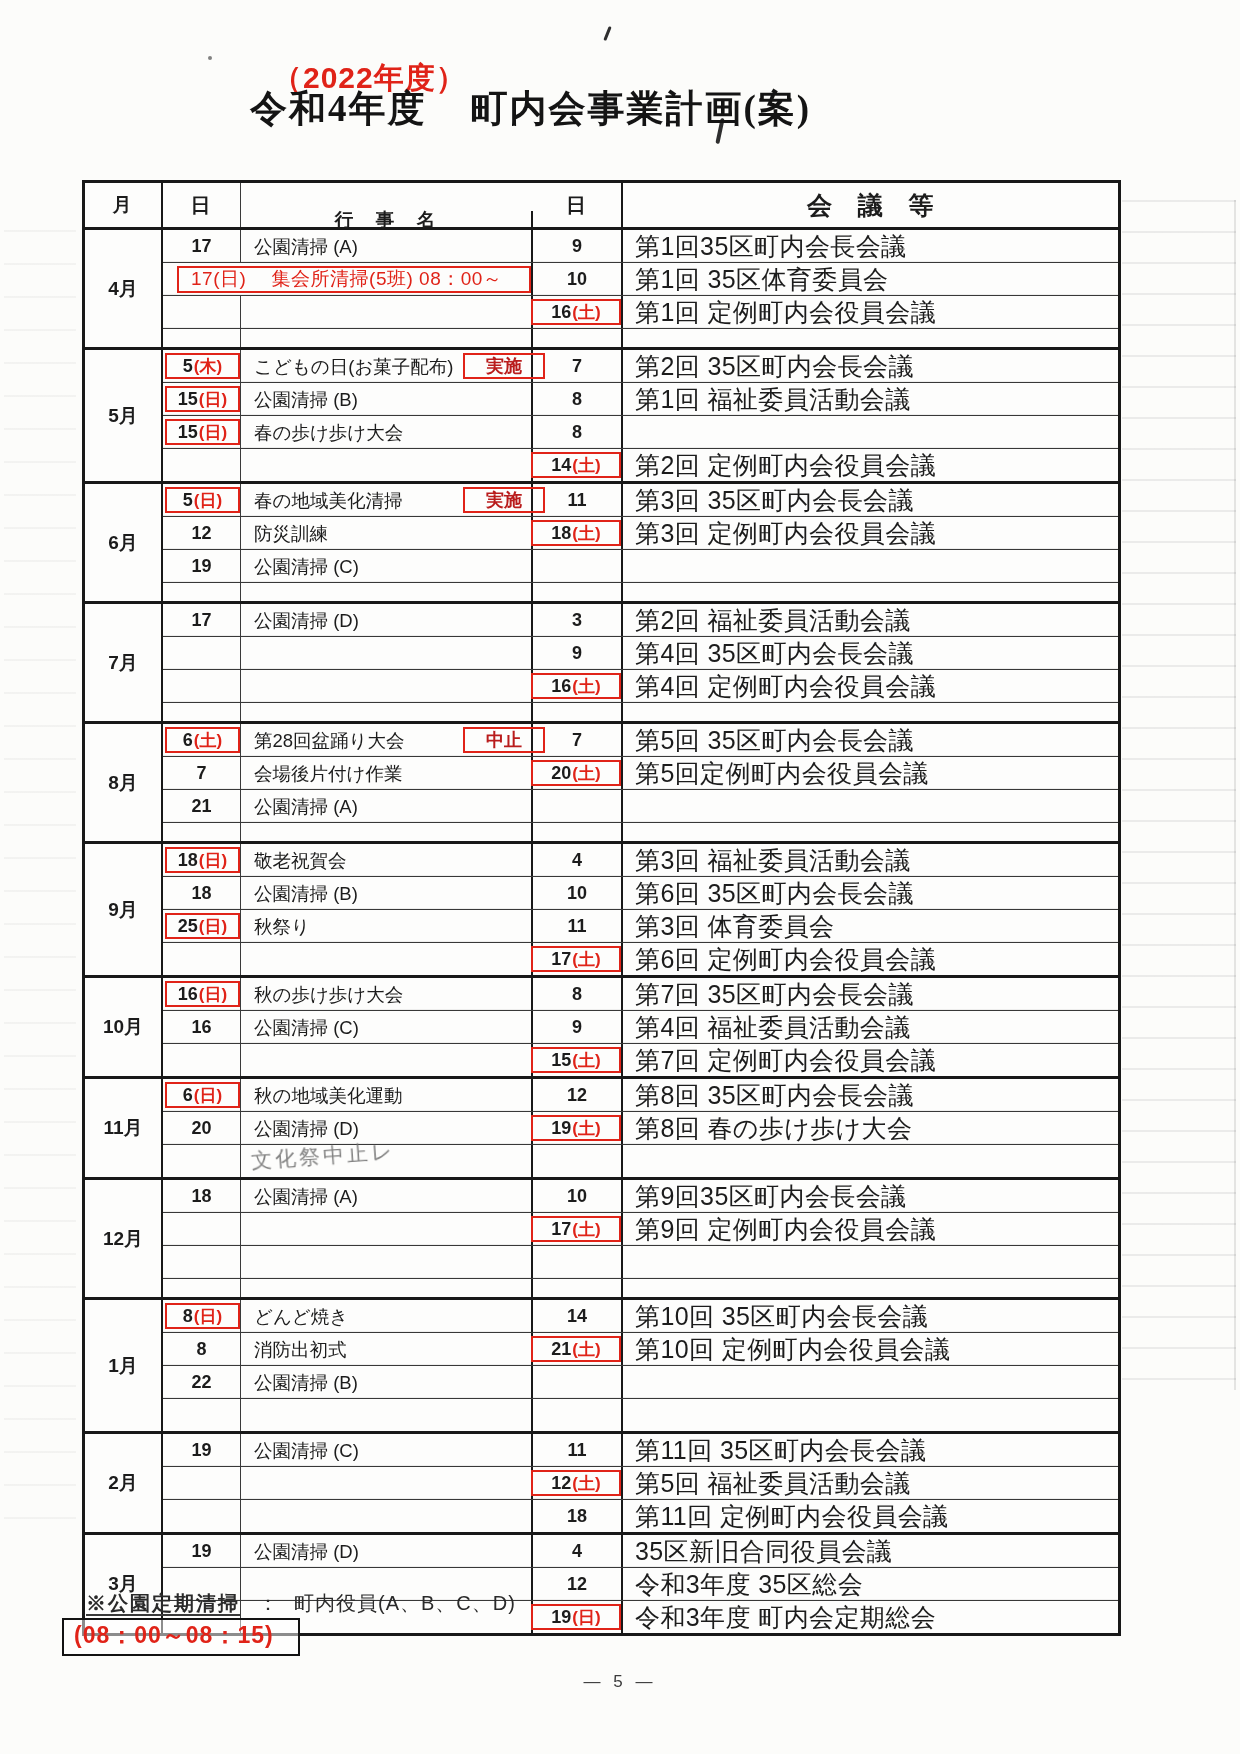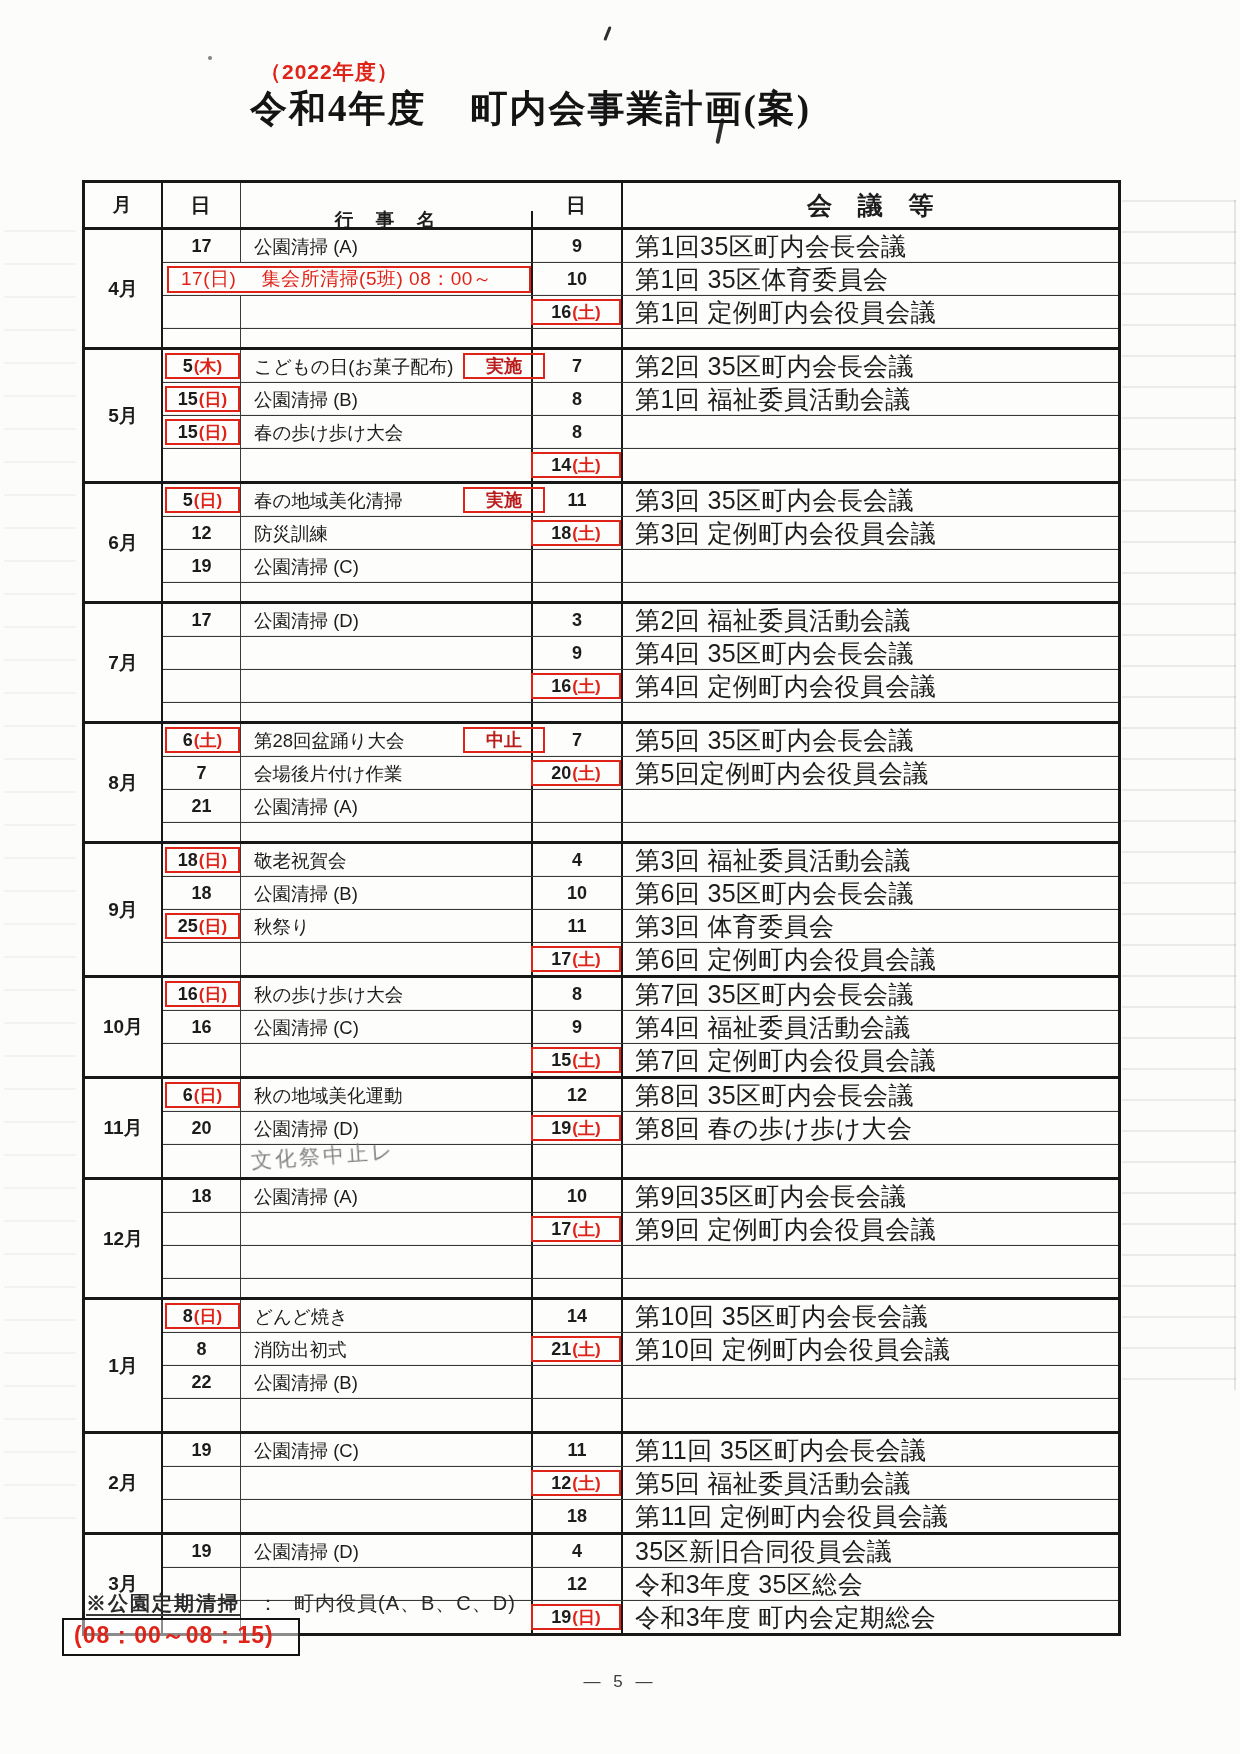--- a/index.html
+++ b/index.html
@@ -9,21 +9,21 @@
   .bleed-right{position:absolute;left:1122px;top:200px;width:112px;height:1190px;
       background:repeating-linear-gradient(180deg,rgba(100,100,100,.11) 0 2px,rgba(0,0,0,0) 2px 31px);
       border-right:2px solid rgba(70,70,70,.13);}
   .bleed-left{position:absolute;left:4px;top:230px;width:72px;height:1290px;
       background:repeating-linear-gradient(180deg,rgba(120,120,120,.07) 0 2px,rgba(0,0,0,0) 2px 33px);}
   .speck{position:absolute;background:#2f2f2f;border-radius:2px;}
   .speck.s1{left:606px;top:26px;width:3px;height:15px;transform:rotate(22deg);}
   .speck.s2{left:718px;top:118px;width:4px;height:26px;transform:rotate(12deg);}
   .speck.s3{left:208px;top:56px;width:4px;height:4px;opacity:.6;}
 
-  .fiscal-note{position:absolute;left:260px;top:58px;color:#e02318;font-size:21px;font-weight:700;letter-spacing:1px;}
+  .fiscal-note{position:absolute;left:272px;top:58px;color:#e02318;font-size:30px;font-weight:700;letter-spacing:1px;}
   .doc-title{position:absolute;left:250px;top:84px;font-size:37px;font-weight:700;color:#141414;
       font-family:"Liberation Serif","DejaVu Serif",serif;letter-spacing:2px;white-space:nowrap;}
   .doc-title .gap{display:inline-block;width:44px;}
 
   .sched{position:absolute;left:82px;top:180px;width:1033px;border:3px solid #181818;background:rgba(255,255,255,.45);}
   .thead{display:flex;height:44px;border-bottom:3px solid #181818;}
   .cell{box-sizing:border-box;display:flex;align-items:center;overflow:visible;}
   .hcell{justify-content:center;font-size:20px;font-weight:700;letter-spacing:2px;}
   .month-cell{width:78px;border-right:2.6px solid #181818;justify-content:center;font-size:19px;font-weight:700;}
   .day-cell{width:78px;border-right:1.8px solid #3a3a3a;justify-content:center;position:relative;}
@@ -45,21 +45,21 @@
   .day-cell.has-box{justify-content:flex-start;}
   .mbox{box-sizing:border-box;width:100px;height:26px;border:2.2px solid #e02318;display:flex;align-items:center;
         justify-content:center;position:relative;z-index:3;margin-left:-2px;background:rgba(255,255,255,.0);}
   .mbox .suf{color:#e02318;font-size:17px;font-weight:700;margin-left:1px;}
   .mday-cell.has-box{justify-content:flex-start;}
 
   .tag{position:absolute;right:-14px;top:50%;transform:translateY(-50%);border:2.2px solid #e02318;color:#b91c1c;
        font-size:18px;font-weight:600;height:26px;box-sizing:border-box;display:flex;align-items:center;
        padding:0 21px;z-index:4;background:rgba(255,255,255,.0);}
   .span-cell{box-sizing:border-box;width:370px;border-right:2.6px solid #181818;display:flex;align-items:center;
-       padding-left:4px;overflow:visible;}
+       padding-left:14px;overflow:visible;}
   .red-annotation{box-sizing:border-box;width:380px;height:27px;border:2.2px solid #e02318;color:#e02318;
        display:flex;align-items:center;padding-left:12px;font-size:19px;letter-spacing:.5px;position:relative;z-index:2;
        white-space:nowrap;}
   .handwriting{position:absolute;left:10px;top:-3px;color:#6d6d6d;font-size:21px;letter-spacing:3px;
        transform:rotate(-4deg);opacity:.85;font-family:"DejaVu Serif",serif;filter:blur(.4px);white-space:nowrap;}
 
   .footnote{position:absolute;left:86px;top:1590px;font-size:20px;color:#2a2a2a;white-space:nowrap;}
   .footnote .lbl{border-bottom:2px solid #3a3a3a;padding-bottom:0;letter-spacing:2px;font-weight:600;}
   .footnote .sep{margin:0 16px 0 18px;}
   .footnote .val{letter-spacing:1px;}
@@ -184,20 +184,21 @@
             </div>
             <div class="row">
               <div class="cell day-cell"></div>
               <div class="cell event-cell"></div>
               <div class="cell mday-cell has-box">
                 <span class="mbox">
                   <span class="num">14</span>
                   <span class="suf">(土)</span>
                 </span>
               </div>
+              <div class="cell meeting-cell">第2回 定例町内会役員会議</div>
             </div>
           </div>
         </div>
         <div class="month-block">
           <div class="cell month-cell">6月</div>
           <div class="rows">
             <div class="row">
               <div class="cell day-cell has-box">
                 <span class="dbox">
                   <span class="num">5</span>

